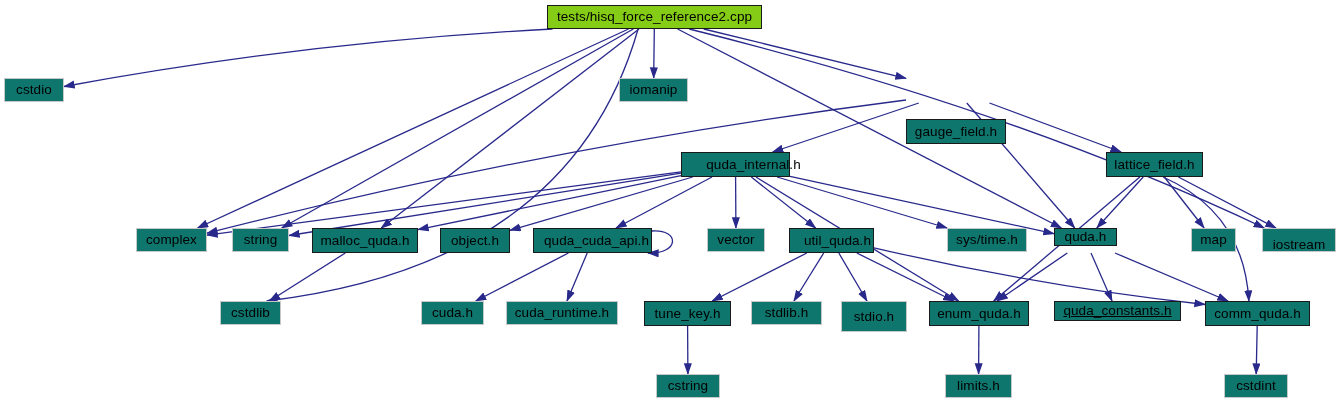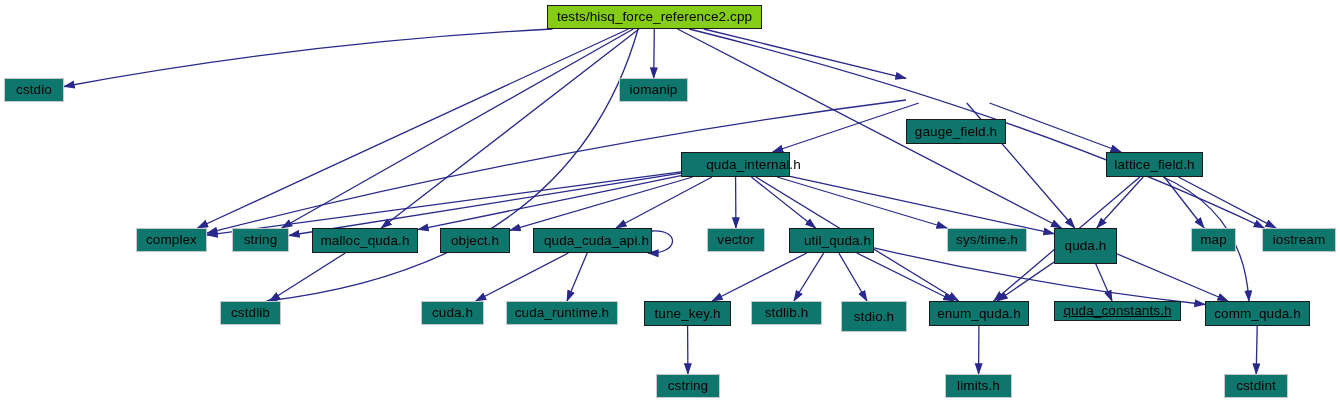--- a/index.html
+++ b/index.html
@@ -141,27 +141,27 @@
       </div>
       <div class="node sys" style="left: 707px; top: 228px; width: 58px; height: 24px;">
         <span class="node-label">vector</span>
       </div>
       <div class="node local" style="left: 789px; top: 228px; width: 85px; height: 25px; padding-left: 12px;">
         <span class="node-label">util_quda.h</span>
       </div>
       <div class="node sys" style="left: 947px; top: 228px; width: 80px; height: 24px;">
         <span class="node-label">sys/time.h</span>
       </div>
-      <div class="node local" style="left: 1054px; top: 228px; width: 63px; height: 36px;">
+      <div class="node local" style="left: 1054px; top: 228px; width: 63px; height: 18px;">
         <span class="node-label">quda.h</span>
       </div>
       <div class="node sys" style="left: 1191px; top: 228px; width: 45px; height: 24px;">
         <span class="node-label">map</span>
       </div>
-      <div class="node sys" style="left: 1262px; top: 228px; width: 74px; height: 24px;">
+      <div class="node sys" style="left: 1262px; top: 228px; width: 74px; height: 24px; align-items: flex-end;">
         <span class="node-label">iostream</span>
       </div>
       <div class="node sys" style="left: 220px; top: 301px; width: 61px; height: 24px;">
         <span class="node-label">cstdlib</span>
       </div>
       <div class="node sys" style="left: 421px; top: 301px; width: 63px; height: 24px;">
         <span class="node-label">cuda.h</span>
       </div>
       <div class="node sys" style="left: 506px; top: 301px; width: 112px; height: 24px;">
         <span class="node-label">cuda_runtime.h</span>

